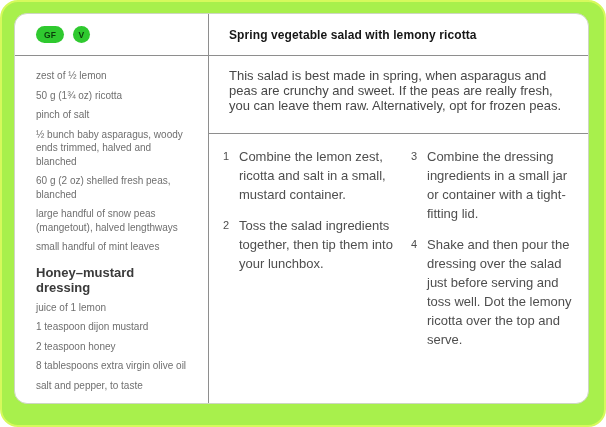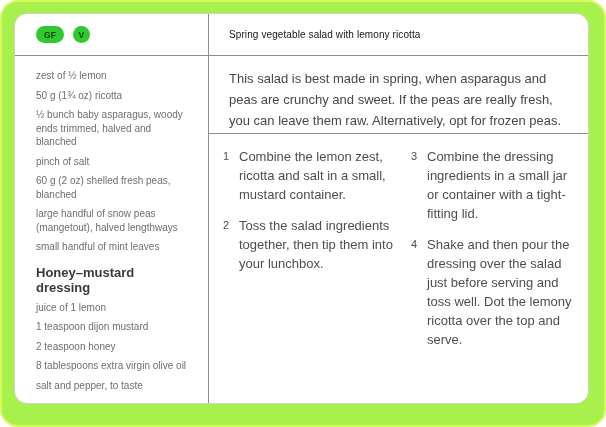--- a/index.html
+++ b/index.html
@@ -41,21 +41,21 @@
   }
   .badge.pill{width:28px;height:17px;border-radius:9px;}
   .badge.circle{width:17px;height:17px;border-radius:50%;}
   .hdr-right{
     display:flex;align-items:center;
     padding-left:20px;
     border-left:1px solid var(--divider);
     border-bottom:1px solid var(--divider);
   }
   .title{
-    margin:0;font-size:10px;font-weight:normal;color:#161616;letter-spacing:.1px;
+    margin:0;font-size:12px;font-weight:bold;color:#161616;letter-spacing:.1px;
   }
   .col-ingredients{
     padding:13px 18px 9px 21px;
   }
   .ing{
     margin:0 0 6px 0;
     font-size:10px;line-height:13.5px;color:#6f6f6f;
     max-width:152px;
   }
   .ing-heading{
@@ -64,21 +64,21 @@
     max-width:152px;
   }
   .col-main{
     border-left:1px solid var(--divider);
     display:flex;flex-direction:column;
   }
   .description{
     box-sizing:border-box;height:78px;
     padding:12px 20px 0 20px;
     border-bottom:1px solid var(--divider);
-    font-size:13px;line-height:21px;color:#474747;
+    font-size:13px;line-height:15px;color:#474747;
     max-width:100%;
   }
   .description .desc-inner{max-width:352px;}
   .steps{
     display:flex;gap:12px;
     padding:13px 10px 0 14px;
   }
   .steps-col{width:176px;}
   .steps-col.second{width:170px;}
   .step{
@@ -106,22 +106,22 @@
       <span class="badge circle">V</span>
     </div>
 
     <div class="hdr-right">
       <h1 class="title">Spring vegetable salad with lemony ricotta</h1>
     </div>
 
     <div class="col-ingredients">
       <p class="ing">zest of ½ lemon</p>
       <p class="ing">50 g (1¾ oz) ricotta</p>
+      <p class="ing">pinch of salt</p>
       <p class="ing">½ bunch baby asparagus, woody ends trimmed, halved and blanched</p>
-      <p class="ing">pinch of salt</p>
       <p class="ing">60 g (2 oz) shelled fresh peas, blanched</p>
       <p class="ing">large handful of snow peas (mangetout), halved lengthways</p>
       <p class="ing">small handful of mint leaves</p>
       <p class="ing-heading">Honey–mustard dressing</p>
       <p class="ing">juice of 1 lemon</p>
       <p class="ing">1 teaspoon dijon mustard</p>
       <p class="ing">2 teaspoon honey</p>
       <p class="ing">8 tablespoons extra virgin olive oil</p>
       <p class="ing">salt and pepper, to taste</p>
     </div>

